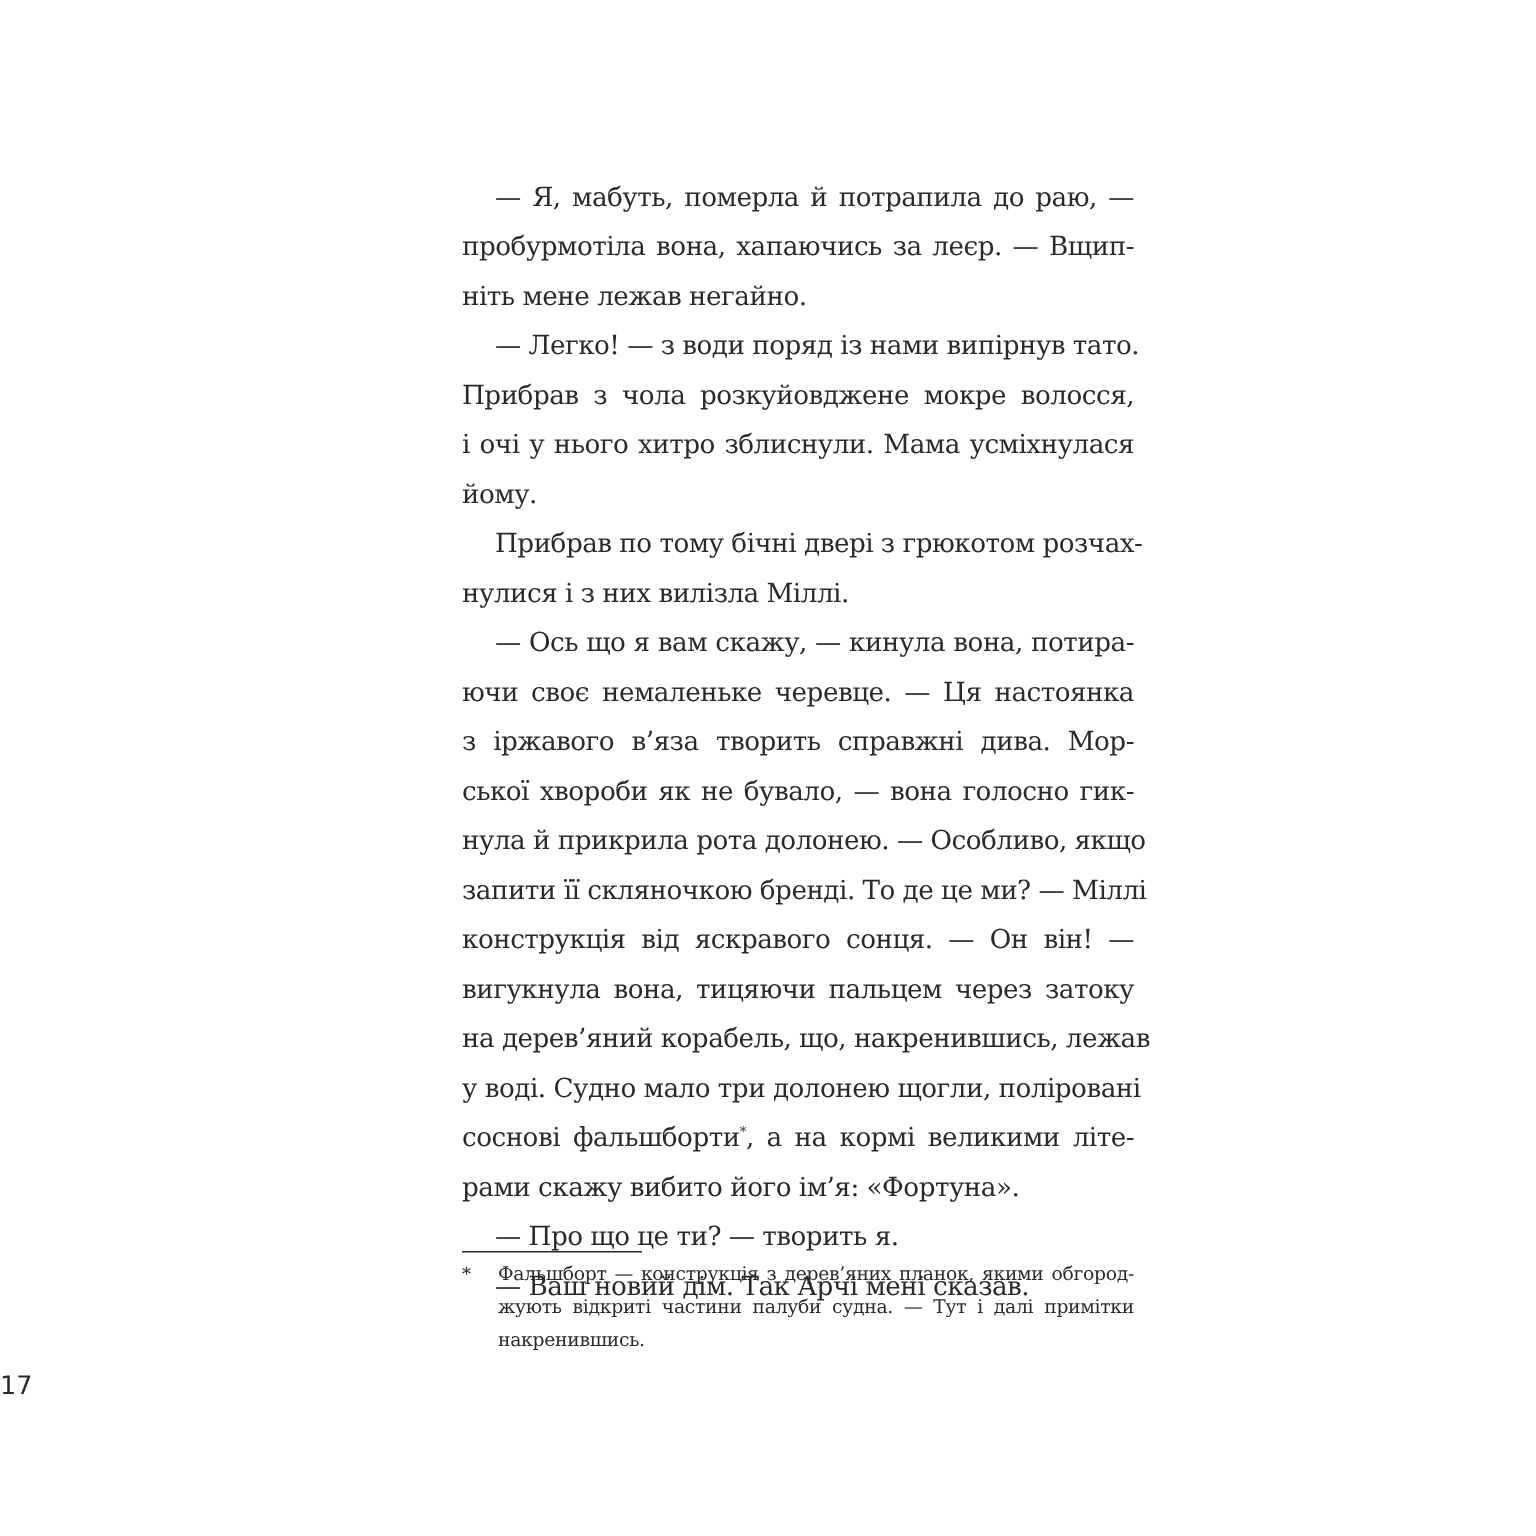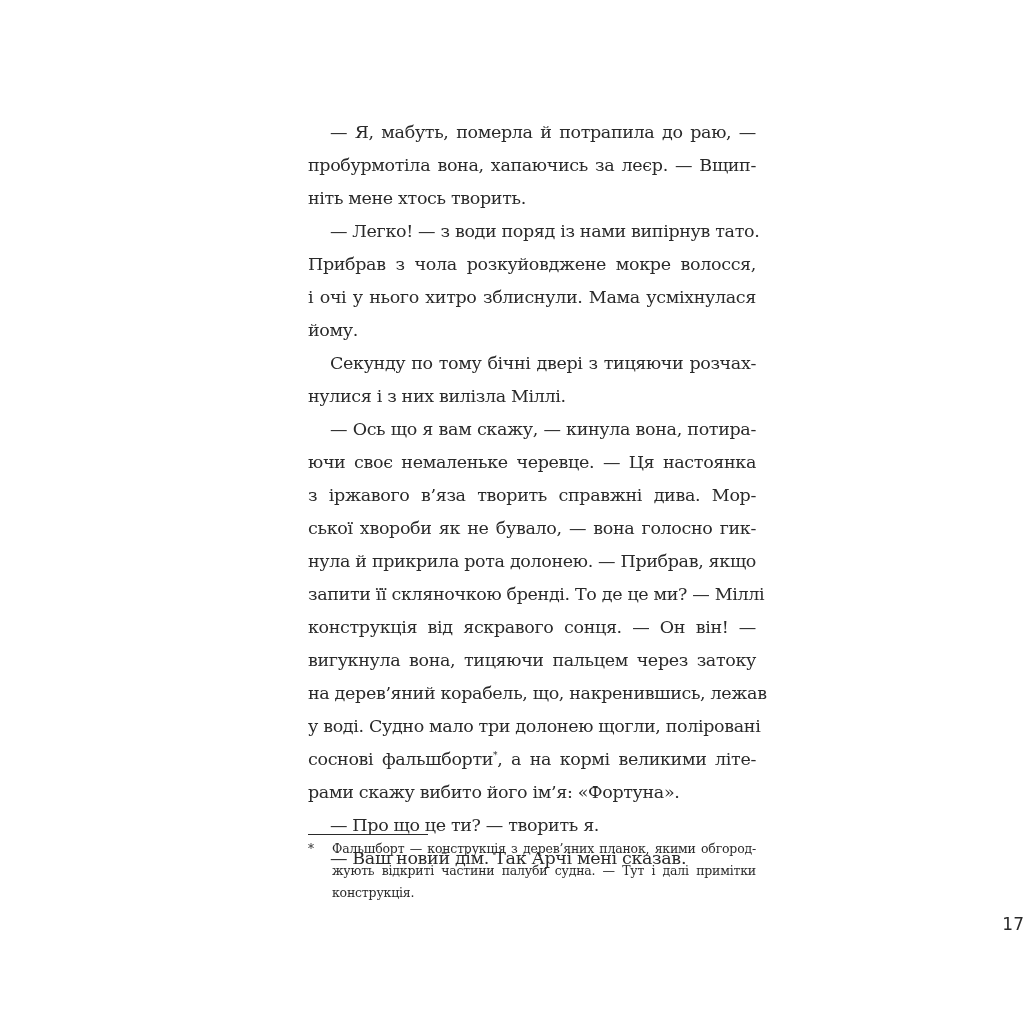--- a/index.html
+++ b/index.html
@@ -89,46 +89,46 @@
       text-align-last: justify;
     }
     .fn-line.last {
       text-align-last: left;
     }
     .page-number {
       position: absolute;
       left: 0;
       width: 1024px;
       top: 914px;
-      text-align: right;
+      text-align: left;
       font-family: "DejaVu Sans", sans-serif;
       font-size: 17px;
       color: #2a2a2a;
     }
   </style>
 </head>
 <body>
 
 <div class="page">
 
   <div class="text-block">
     <div class="line indent" style="top:0px">— Я, мабуть, померла й потрапила до раю, —</div>
     <div class="line" style="top:33px">пробурмотіла вона, хапаючись за леєр. — Вщип-</div>
-    <div class="line last" style="top:66px">ніть мене хтось творить.</div>
+    <div class="line last" style="top:66px">ніть мене лежав негайно.</div>
     <div class="line indent" style="top:99px">— Легко! — з води поряд із нами випірнув тато.</div>
     <div class="line" style="top:132px">Прибрав з чола розкуйовджене мокре волосся,</div>
     <div class="line" style="top:165px">і очі у нього хитро зблиснули. Мама усміхнулася</div>
     <div class="line last" style="top:198px">йому.</div>
-    <div class="line indent" style="top:231px">Секунду по тому бічні двері з тицяючи розчах-</div>
+    <div class="line indent" style="top:231px">Прибрав по тому бічні двері з грюкотом розчах-</div>
     <div class="line last" style="top:264px">нулися і з них вилізла Міллі.</div>
     <div class="line indent" style="top:297px">— Ось що я вам скажу, — кинула вона, потира-</div>
     <div class="line" style="top:330px">ючи своє немаленьке черевце. — Ця настоянка</div>
     <div class="line" style="top:363px">з іржавого в’яза творить справжні дива. Мор-</div>
     <div class="line" style="top:396px">ської хвороби як не бувало, — вона голосно гик-</div>
-    <div class="line" style="top:429px">нула й прикрила рота долонею. — Прибрав, якщо</div>
+    <div class="line" style="top:429px">нула й прикрила рота долонею. — Особливо, якщо</div>
     <div class="line" style="top:462px">запити її скляночкою бренді. То де це ми? — Міллі</div>
     <div class="line" style="top:495px">конструкція від яскравого сонця. — Он він! —</div>
     <div class="line" style="top:528px">вигукнула вона, тицяючи пальцем через затоку</div>
     <div class="line" style="top:561px">на дерев’яний корабель, що, накренившись, лежав</div>
     <div class="line" style="top:594px">у воді. Судно мало три долонею щогли, поліровані</div>
     <div class="line" style="top:627px">
       <span>соснові фальшборти</span><span class="sup">*</span><span>, а на кормі великими літе-</span>
     </div>
     <div class="line last" style="top:660px">
       <span>рами скажу вибито його ім’я: </span><span class="ital">«Фортуна»</span><span>.</span>
@@ -138,18 +138,18 @@
   </div>
 
   <div class="footnote-rule"></div>
 
   <div class="footnote">
     <span class="fn-marker">*</span>
     <div class="fn-line" style="top:0px">Фальшборт — конструкція з дерев’яних планок, якими обгород-</div>
     <div class="fn-line" style="top:22px">
       <span>жують відкриті частини палуби судна. — </span><span class="ital">Тут і далі примітки</span>
     </div>
-    <div class="fn-line last ital" style="top:44px">конструкція.</div>
+    <div class="fn-line last ital" style="top:44px">накренившись.</div>
   </div>
 
   <div class="page-number">17</div>
 
 </div>
 
 </body></html>

